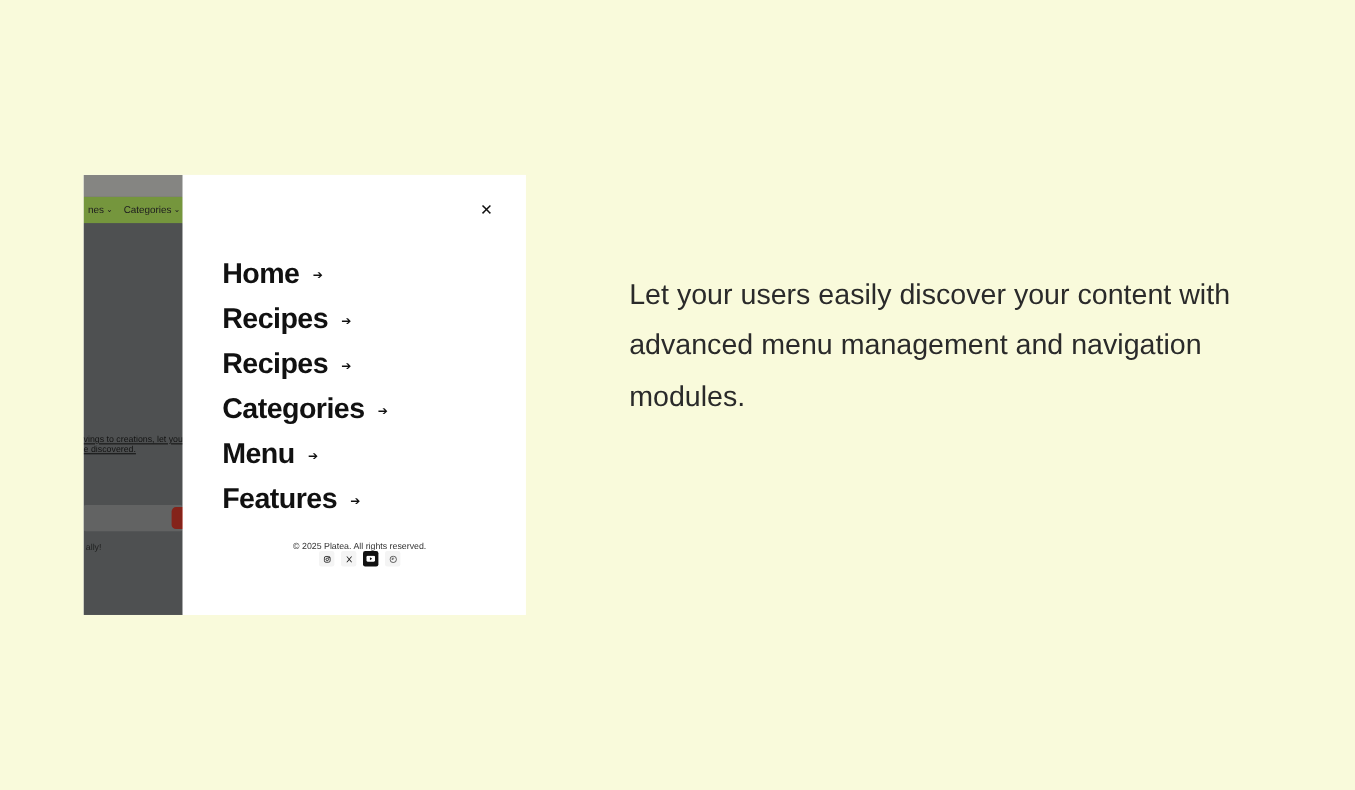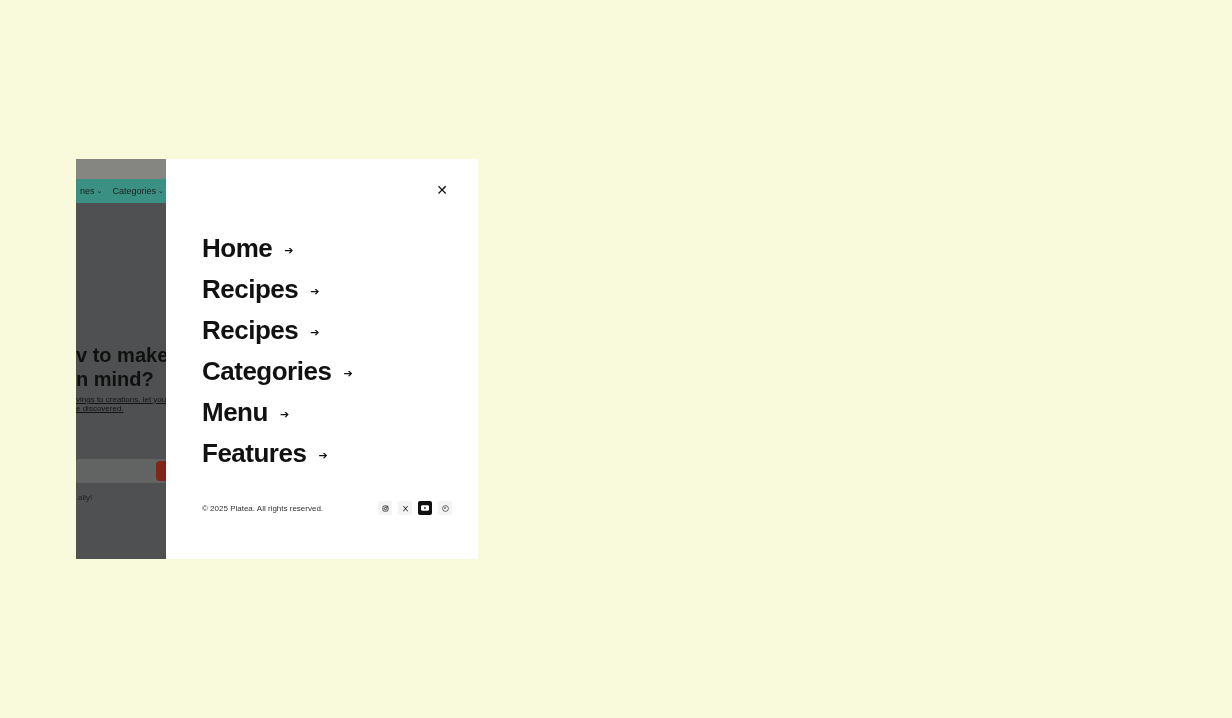--- a/index.html
+++ b/index.html
@@ -58,21 +58,21 @@
   .shot .bg .topbar {
     position: absolute;
     top: 0; left: 0; right: 0;
     height: 20px;
     background: #d8d7d3;
   }
   .shot .bg .navstrip {
     position: absolute;
     top: 20px; left: 0; right: 0;
     height: 24px;
-    background: #5eead4;
+    background: #bef264;
     font-size: 9px;
     color: #333;
     display: flex;
     align-items: center;
     gap: 10px;
     padding-left: 4px;
   }
   .shot .bg .navstrip .nav-tiny {
     display: flex; align-items: center; gap: 2px;
   }
@@ -166,20 +166,21 @@
   }
 
   .shot .panel .footer {
     position: absolute;
     bottom: 44px;
     left: 36px;
     right: 26px;
     display: flex;
     align-items: center;
     justify-content: space-between;
+    flex-direction: column;
   }
   .shot .panel .footer .copy {
     font-size: 8px;
     color: #333;
   }
   .shot .panel .footer .socials {
     display: flex;
     gap: 6px;
   }
   .shot .panel .footer .socials .s {
@@ -200,41 +201,38 @@
     left: 0; top: 0;
     width: 90px; height: 100%;
     background: rgba(0,0,0,0.35);
     pointer-events: none;
   }
 </style>
 </head>
 <body>
 
 <div class="right-col">
+  <p class="desc">Let your users easily discover your content with advanced menu management and navigation modules.</p>
 </div>
 
 <div class="shot">
 
   <div class="bg">
     <div class="topbar"></div>
     <div class="navstrip">
       <span class="nav-tiny">
         <span>nes</span>
         <span class="caret">⌄</span>
       </span>
       <span class="nav-tiny">
         <span>Categories</span>
         <span class="caret">⌄</span>
       </span>
     </div>
     <div class="hero">
-      <div class="hero-text">
-        <span>v to make</span><br>
-        <span>n mind?</span>
-      </div>
       <div class="hero-sub">
         <span>vings to creations, let you</span><br>
         <span>e discovered.</span>
       </div>
       <div class="searchbar">
         <div class="searchbtn"></div>
       </div>
       <div class="tag">ally!</div>
     </div>
   </div>

